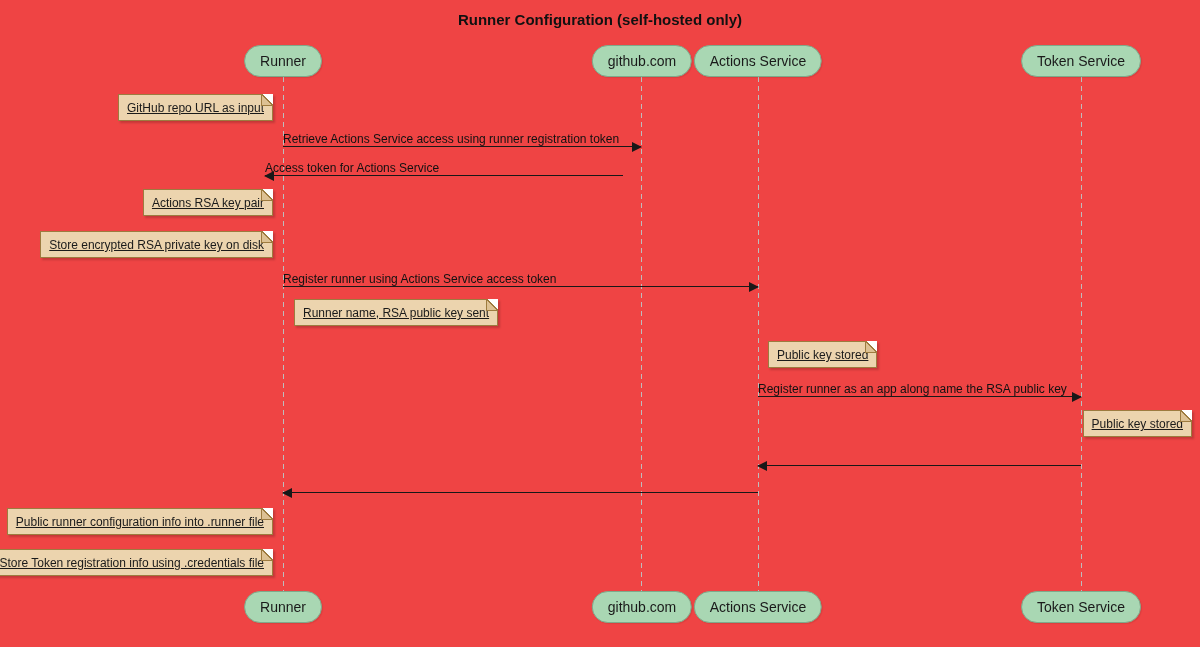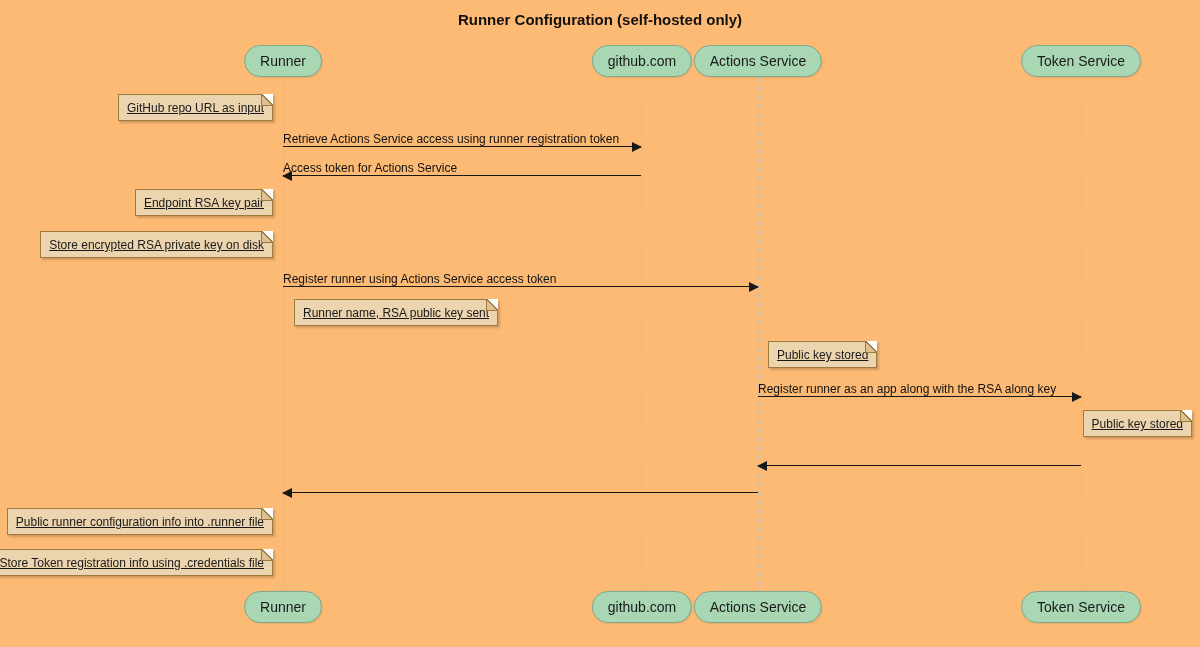--- a/index.html
+++ b/index.html
@@ -15,21 +15,21 @@
   * { margin: 0; padding: 0; box-sizing: border-box; }
   html, body { background: #ffffff; }
   body {
     font-family: "Liberation Sans", sans-serif;
     color: var(--text);
   }
   .diagram {
     position: relative;
     width: 1200px;
     height: 647px;
-    background: #fdba74;
+    background: #ef4444;
     overflow: hidden;
     padding-left: 48px;
   }
   .diagram-title {
     position: absolute;
     left: 0; top: 11px;
     width: 1200px;
     text-align: center;
     font-size: 15px;
     font-weight: bold;
@@ -142,55 +142,55 @@
   <div class="actor bottom" style="left:642px">github.com</div>
   <div class="actor bottom" style="left:758px">Actions Service</div>
   <div class="actor bottom" style="left:1081px">Token Service</div>
 
   <div class="msg" style="left:283px; width:358px; top:131px">
     <div class="msg-label">Retrieve Actions Service access using runner registration token</div>
     <div class="msg-line"></div>
     <div class="arrowhead right"></div>
   </div>
 
-  <div class="msg" style="left:283px; width:358px; top:160px">
+  <div class="msg" style="left:265px; width:358px; top:160px">
     <div class="msg-label">Access token for Actions Service</div>
     <div class="msg-line"></div>
     <div class="arrowhead left"></div>
   </div>
 
   <div class="msg" style="left:283px; width:475px; top:271px">
     <div class="msg-label">Register runner using Actions Service access token</div>
     <div class="msg-line"></div>
     <div class="arrowhead right"></div>
   </div>
 
   <div class="msg" style="left:758px; width:323px; top:381px">
-    <div class="msg-label">Register runner as an app along with the RSA along key</div>
+    <div class="msg-label">Register runner as an app along name the RSA public key</div>
     <div class="msg-line"></div>
     <div class="arrowhead right"></div>
   </div>
 
   <div class="msg" style="left:758px; width:323px; top:450px">
     <div class="msg-line"></div>
     <div class="arrowhead left"></div>
   </div>
 
   <div class="msg" style="left:283px; width:475px; top:477px">
     <div class="msg-line"></div>
     <div class="arrowhead left"></div>
   </div>
 
   <div class="note" style="right:927px; top:94px">
     <span>GitHub repo URL as input</span>
     <div class="note-fold"></div>
   </div>
 
   <div class="note" style="right:927px; top:189px">
-    <span>Endpoint RSA key pair</span>
+    <span>Actions RSA key pair</span>
     <div class="note-fold"></div>
   </div>
 
   <div class="note" style="right:927px; top:231px">
     <span>Store encrypted RSA private key on disk</span>
     <div class="note-fold"></div>
   </div>
 
   <div class="note" style="left:294px; top:299px">
     <span>Runner name, RSA public key sent</span>

